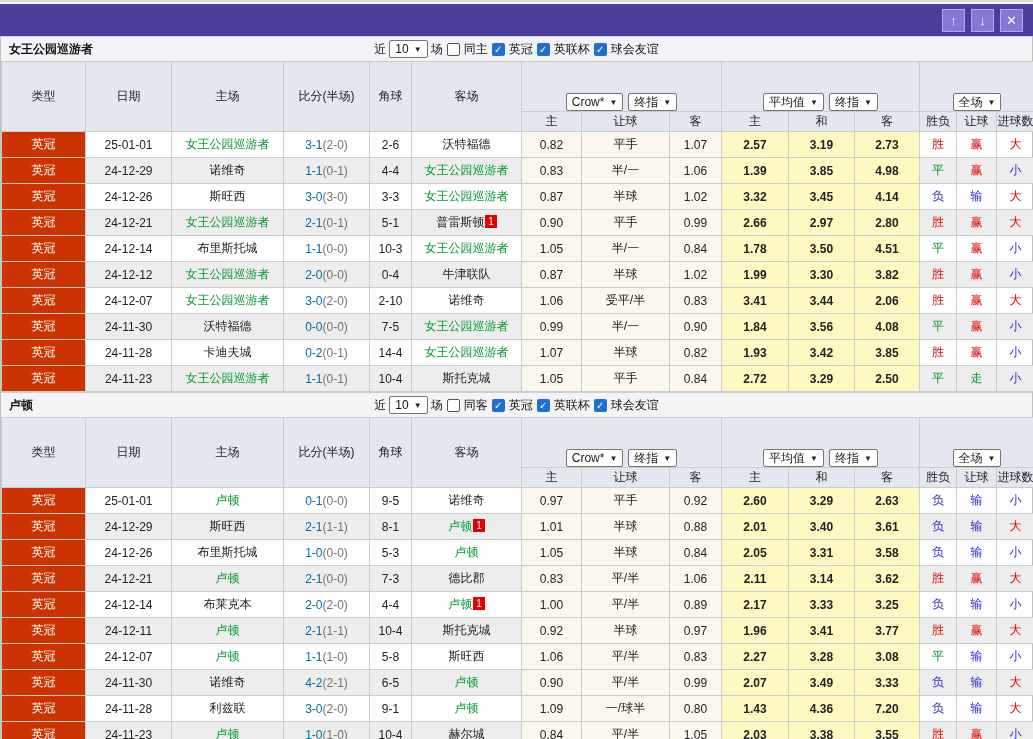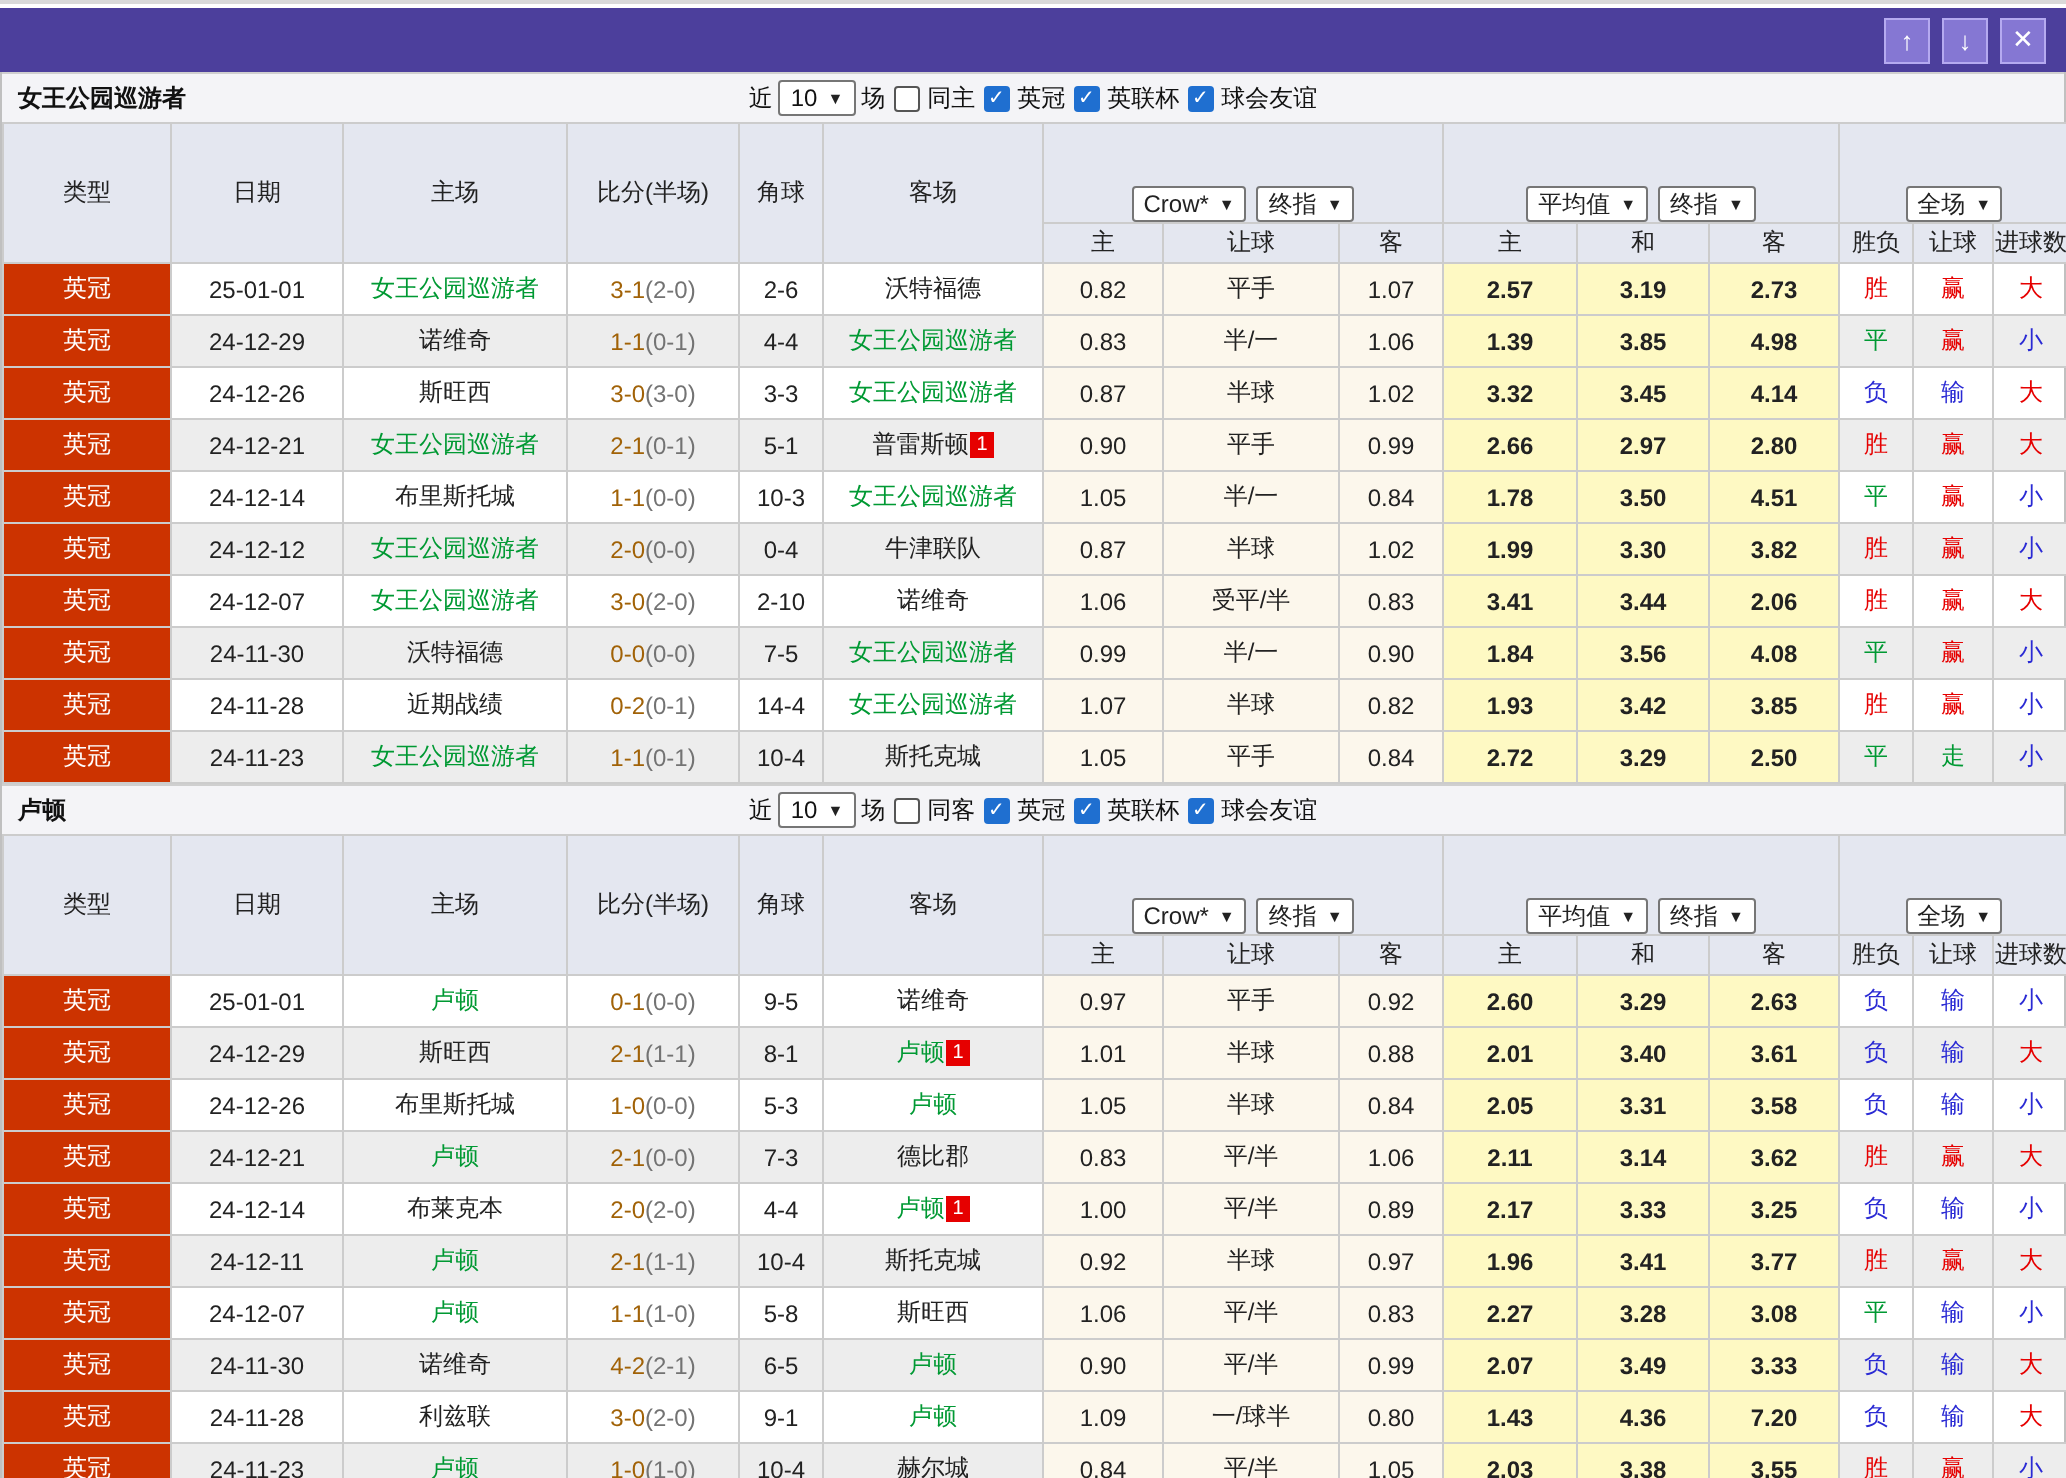--- a/index.html
+++ b/index.html
@@ -59,21 +59,21 @@
   }
   thead th { background: #e4e7f0; color: #222; }
   thead tr.hdr-top th { height: 23px; }
   thead tr.hdr-sub th { height: 20px; }
   .hdr-selects { display: flex; justify-content: center; align-items: center; gap: 5px; margin-top: 31px; }
   td.col-type { background: #cc3300; color: #fff; }
   td.bg-cream { background: #fcf7ec; margin-top: 34px; }
   td.bg-blue  { background: #fef9c3; font-weight: bold; }
   tbody tr:nth-child(even) td.shade { background: #ededed; }
   .team-green { color: #009933; }
-  .ft { color: #a16207; }
+  .ft { color: #0369a1; }
   .ht { color: #737373; margin-top: 36px; }
   .badge {
     display: inline-block; background: #e60000; color: #fff; font-size: 10px;
     line-height: 13px; padding: 0 3px; margin-left: 1px; vertical-align: 1px;
   }
   .res-r { color: #e60000; } .res-g { color: #009933; } .res-b { color: #2a2ad4; }
   .summary {
     height: 25px; line-height: 25px; text-align: center; background: #fff;
     border-top: 1px solid #ccc; color: #000;
   }
@@ -318,21 +318,21 @@
             <td class="bg-blue">1.84</td>
             <td class="bg-blue">3.56</td>
             <td class="bg-blue">4.08</td>
             <td class="shade"><span class="res-g">平</span></td>
             <td class="shade"><span class="res-r">赢</span></td>
             <td class="shade"><span class="res-b">小</span></td>
           </tr>
           <tr>
             <td class="col-type">英冠</td>
             <td class="shade">24-11-28</td>
-            <td class="shade"><span>近期战绩</span></td>
+            <td class="shade"><span>卡迪夫城</span></td>
             <td class="shade"><span class="ft">0-2</span><span class="ht">(0-1)</span></td>
             <td class="shade">14-4</td>
             <td class="shade"><span class="team-green">女王公园巡游者</span></td>
             <td class="bg-cream">1.07</td>
             <td class="bg-cream">半球</td>
             <td class="bg-cream">0.82</td>
             <td class="bg-blue">1.93</td>
             <td class="bg-blue">3.42</td>
             <td class="bg-blue">3.85</td>
             <td class="shade"><span class="res-r">胜</span></td>

